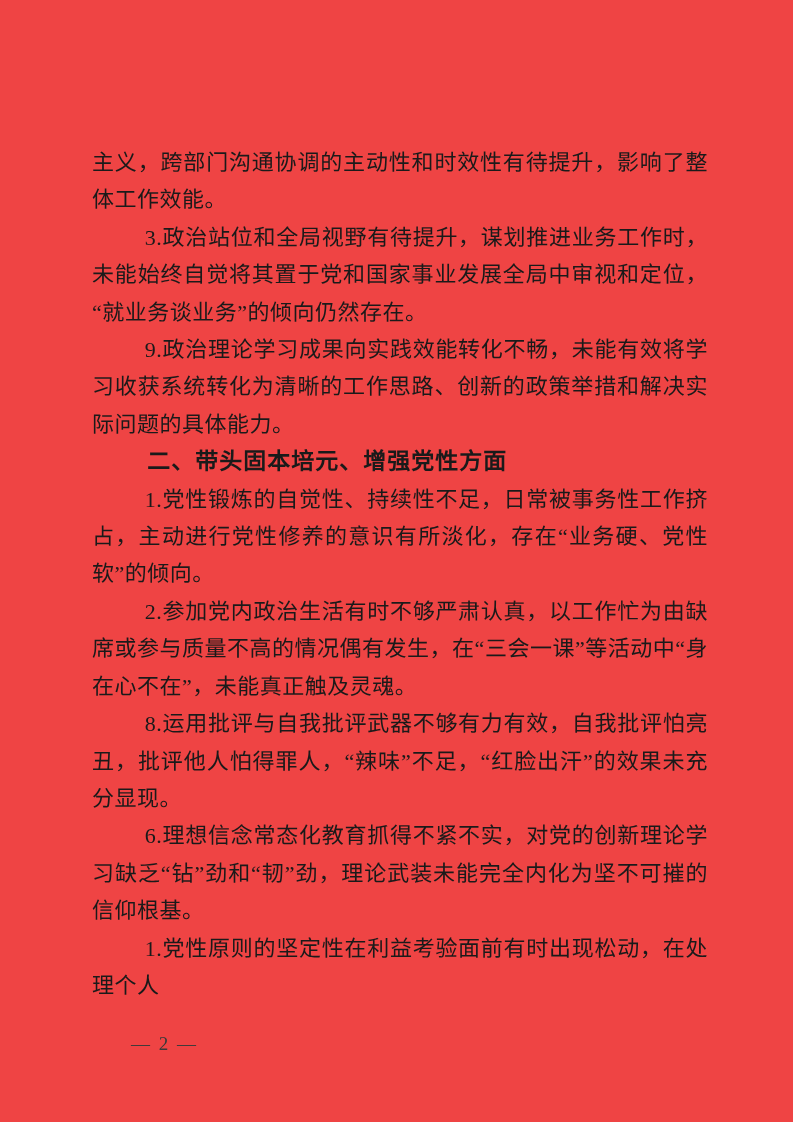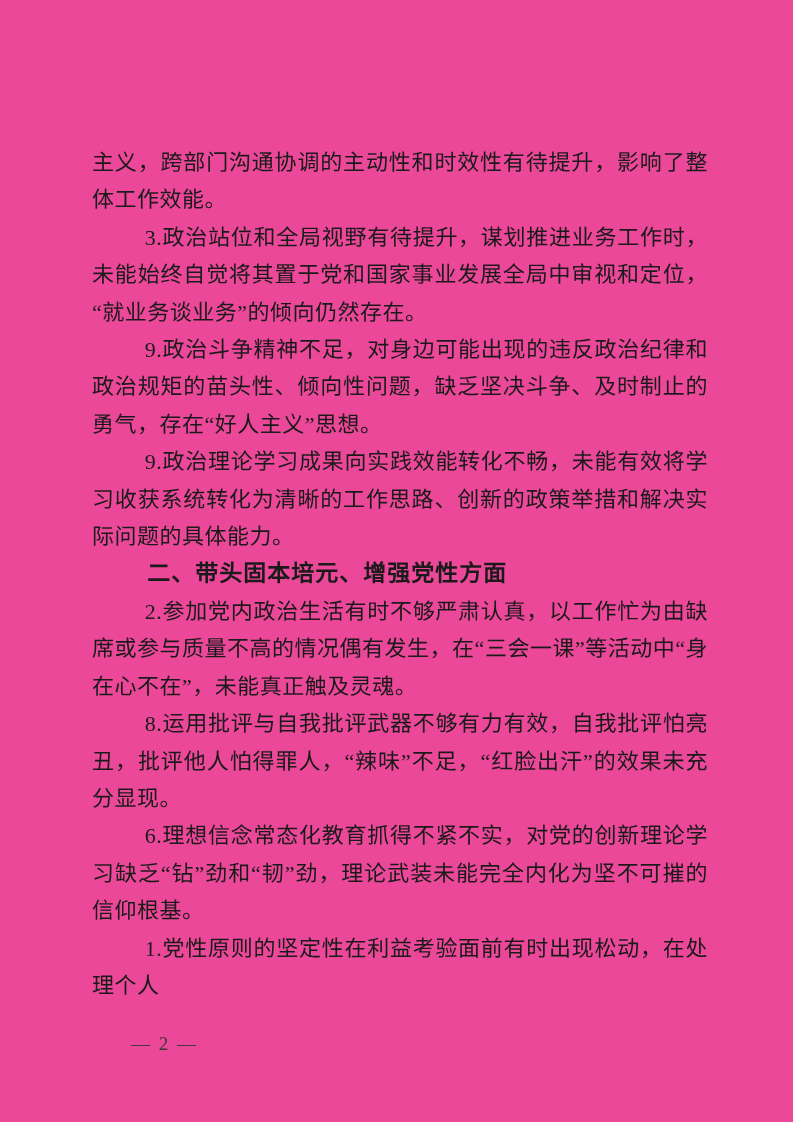--- a/index.html
+++ b/index.html
@@ -47,26 +47,26 @@
     font-size: 19px;
     line-height: 24px;
     color: #3a3a3a;
     letter-spacing: 2px;
     font-family: "Liberation Serif", "DejaVu Serif", serif;
   }
 </style>
 </head>
 <body>
 
-<div class="page" style="background: #ec4899;">
+<div class="page" style="background: #ef4444;">
   <div class="content" id="document-body" style="color: rgb(26, 26, 26);">
       <p>主义，跨部门沟通协调的主动性和时效性有待提升，影响了整体工作效能。</p>
       <p class="indent">3.政治站位和全局视野有待提升，谋划推进业务工作时，未能始终自觉将其置于党和国家事业发展全局中审视和定位，“就业务谈业务”的倾向仍然存在。</p>
-      <p class="indent">9.政治斗争精神不足，对身边可能出现的违反政治纪律和政治规矩的苗头性、倾向性问题，缺乏坚决斗争、及时制止的勇气，存在“好人主义”思想。</p>
       <p class="indent">9.政治理论学习成果向实践效能转化不畅，未能有效将学习收获系统转化为清晰的工作思路、创新的政策举措和解决实际问题的具体能力。</p>
       <p class="indent heading">二、带头固本培元、增强党性方面</p>
+      <p class="indent">1.党性锻炼的自觉性、持续性不足，日常被事务性工作挤占，主动进行党性修养的意识有所淡化，存在“业务硬、党性软”的倾向。</p>
       <p class="indent">2.参加党内政治生活有时不够严肃认真，以工作忙为由缺席或参与质量不高的情况偶有发生，在“三会一课”等活动中“身在心不在”，未能真正触及灵魂。</p>
       <p class="indent">8.运用批评与自我批评武器不够有力有效，自我批评怕亮丑，批评他人怕得罪人，“辣味”不足，“红脸出汗”的效果未充分显现。</p>
       <p class="indent">6.理想信念常态化教育抓得不紧不实，对党的创新理论学习缺乏“钻”劲和“韧”劲，理论武装未能完全内化为坚不可摧的信仰根基。</p>
       <p class="indent">1.党性原则的坚定性在利益考验面前有时出现松动，在处理个人</p>
     </div>
   <div class="footer" style="color: rgb(58, 58, 58);">— 2 —</div>
 </div>
 
 </body></html>

